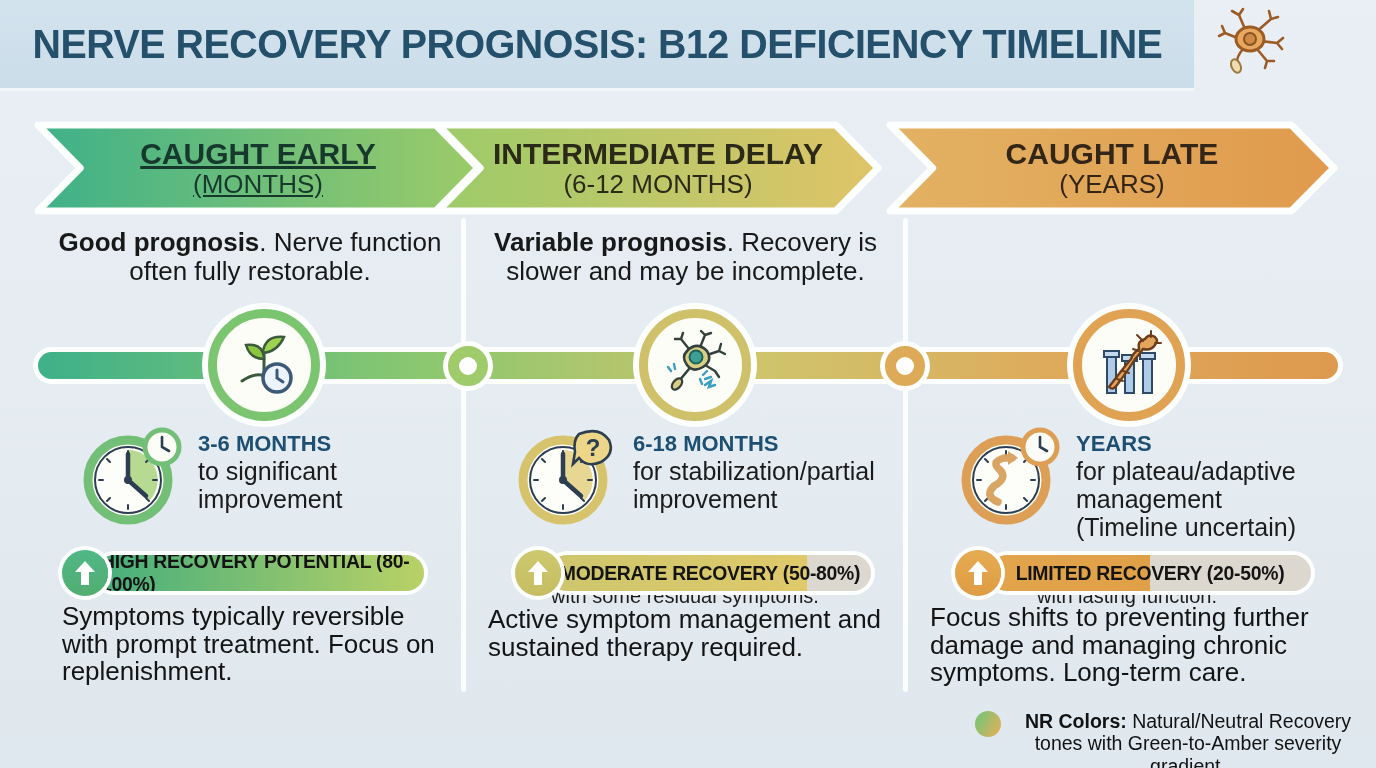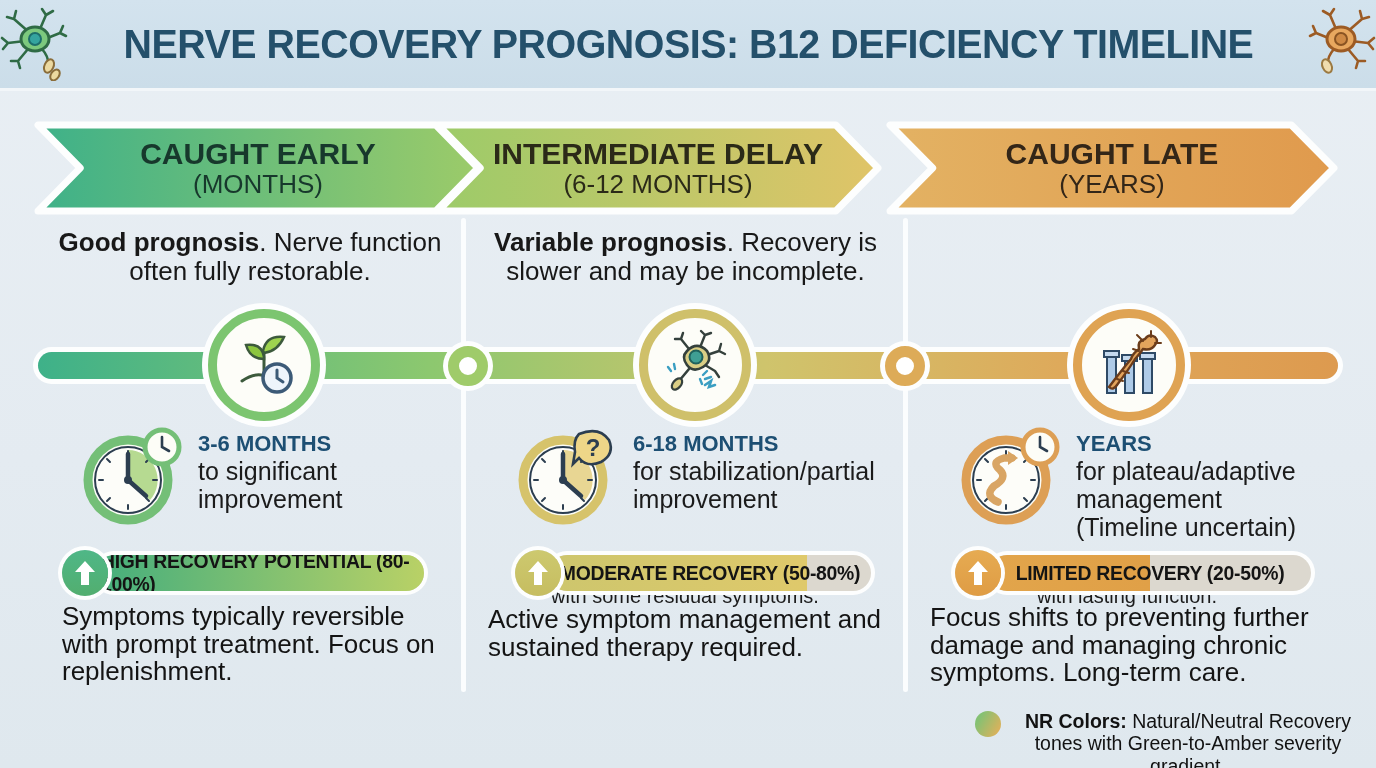--- a/index.html
+++ b/index.html
@@ -1,36 +1,36 @@
 <!DOCTYPE html>
 <html><head>
 <meta charset="utf-8">
 <style>
   html,body{margin:0;padding:0;}
   body{font-family:"Liberation Sans", sans-serif; background:#b9c6cf;}
   #app{position:relative;width:1376px;height:768px;overflow:hidden;
        background:linear-gradient(180deg,#e9eff4 0%,#e4ebf1 60%,#dfe8ee 100%);}
   
-  .header{position:absolute;left:0;top:0;width:1376px;height:88px;
+  .header{position:absolute;left:0;top:0;width:1194px;height:88px;
           background:linear-gradient(180deg,#d3e3ee,#cbdde9);
           display:flex;align-items:center;justify-content:center;gap:26px;
           border-bottom:3px solid #f2f6f9;}
   .title{font-size:41px;font-weight:700;color:#24506b;letter-spacing:-0.5px;
          transform:scaleX(0.96);white-space:nowrap;}
   .neuron{width:74px;height:74px;flex:0 0 auto;}
   
   .vdiv{position:absolute;top:218px;height:474px;width:5px;background:#fbfdfe;border-radius:3px;}
   
   .arrow{position:absolute;top:120px;height:96px;}
   .arrow svg{position:absolute;left:0;top:0;width:100%;height:100%;}
   .arrow .atext{position:absolute;left:0;top:0;width:100%;height:100%;
         display:flex;flex-direction:column;align-items:center;justify-content:center;line-height:1.12;}
   .stage-title{font-size:30px;font-weight:700;}
   .stage-sub{font-size:26px;font-weight:500;}
-  .c1 .atext{color:#17382c;} .c2 .atext{color:#2b2a18;} .c3 .atext{color:#332618;}
+  .c1 .atext{color:#17382c;text-decoration:underline;} .c2 .atext{color:#2b2a18;} .c3 .atext{color:#332618;}
   
   .prognosis{position:absolute;top:228px;text-align:center;font-size:26px;color:#181818;line-height:1.12;}
   .prognosis b{font-weight:700;}
   
   .tline{position:absolute;left:38px;top:352px;width:1300px;height:27px;border-radius:14px;
          background:linear-gradient(90deg,#3eb189 0%,#8cc86f 30%,#cfc46c 56%,#dfa85a 80%,#dd9a4f 100%);
          box-shadow:0 0 0 5px #fdfefe;z-index:1;}
   .bignode{position:absolute;width:94px;height:94px;border-radius:50%;background:#fdfdf8;
            border:9px solid #000;box-shadow:0 0 0 6px #fdfefe;z-index:2;top:309px;
            display:flex;align-items:center;justify-content:center;}

